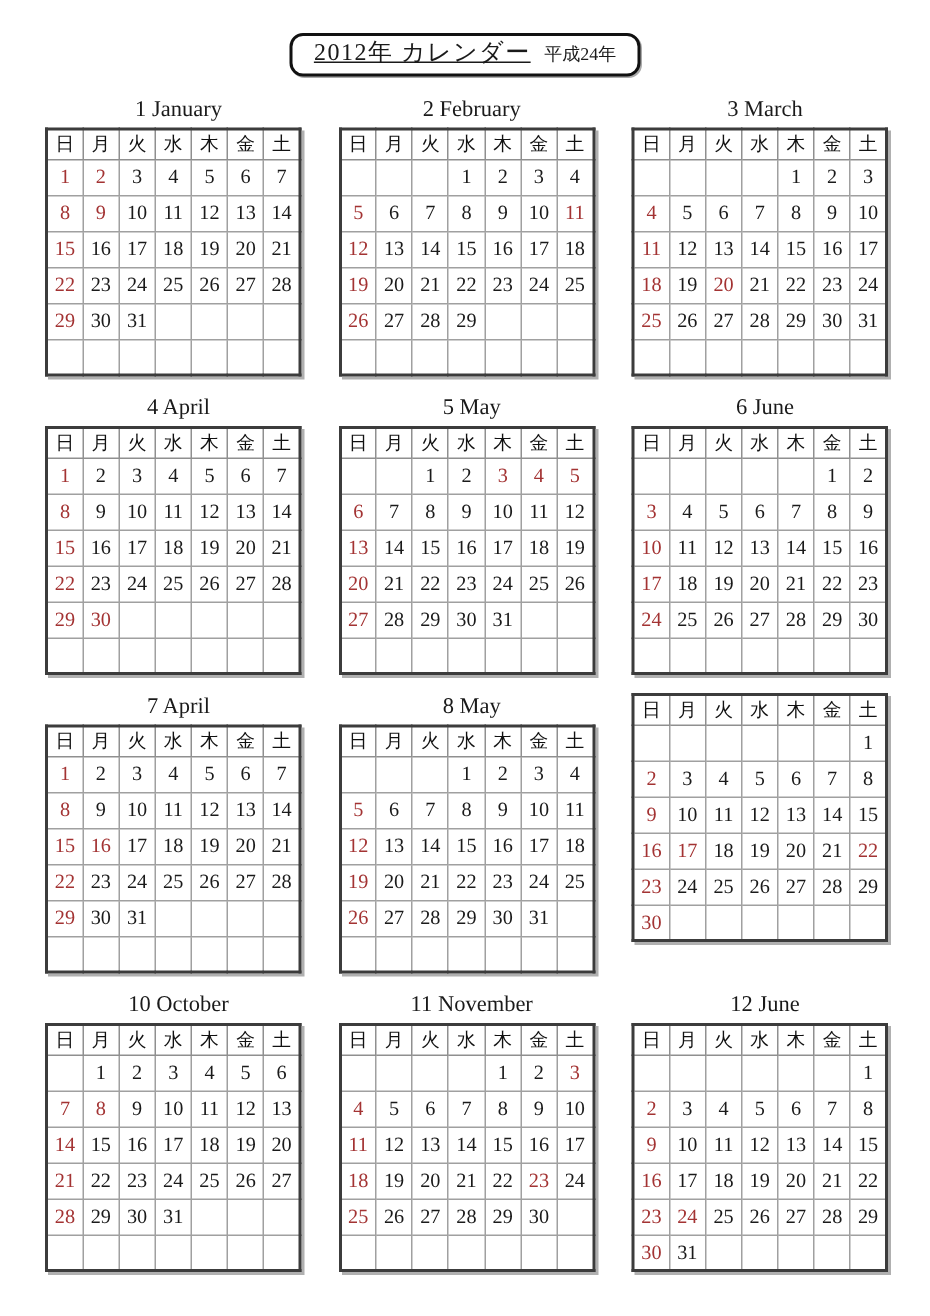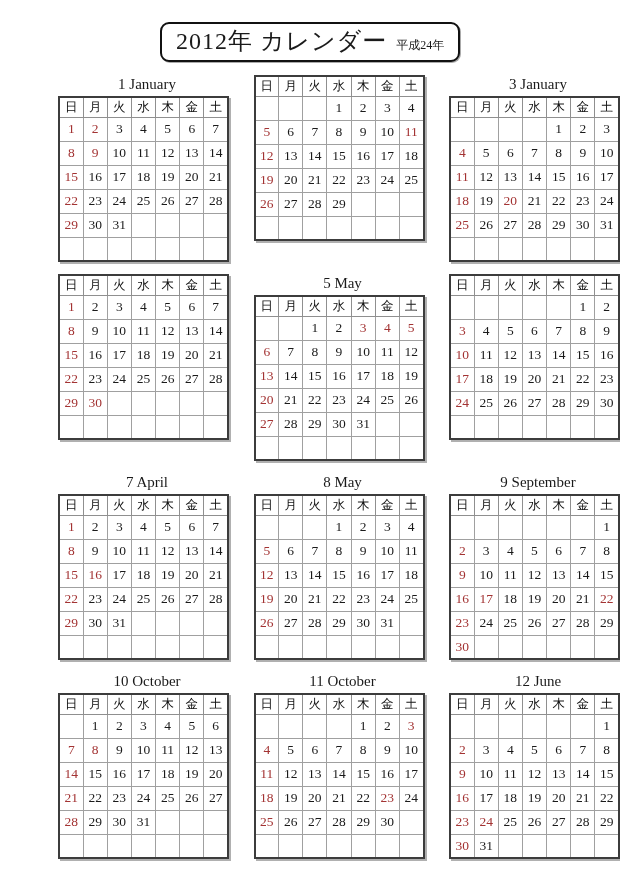--- a/index.html
+++ b/index.html
@@ -23,30 +23,30 @@
   .title-box {
     display: inline-flex;
     align-items: baseline;
     gap: 9px;
     border: 2px solid #111;
     border-radius: 9px;
     padding: 1px 14px 3px 14px;
     box-shadow: 1px 1px 0 #aaa;
     background: #fff;
   }
-  .title-main { font-size: 24px; letter-spacing: 1px; white-space: nowrap; }
+  .title-main { font-size: 16px; letter-spacing: 1px; white-space: nowrap; text-decoration: underline; }
   .title-era  { font-size: 12px; white-space: nowrap; }
   .months {
     display: grid;
     grid-template-columns: repeat(3, 171px);
     justify-content: space-between;
     row-gap: 12px;
     padding: 13px 28px 0 30px;
   }
-  .month { width: 178px; margin-left: 28px; }
+  .month { width: 178px; }
   .month-title {
     text-align: center;
     font-size: 15px;
     line-height: 18px;
     margin-bottom: 3px;
     white-space: nowrap;
   }
   table.month-table {
     border-collapse: collapse;
     table-layout: fixed;
@@ -149,20 +149,21 @@
               <td></td>
               <td></td>
               <td></td>
               <td></td>
               <td></td>
             </tr>
           </tbody>
         </table>
       </div>
       <div class="month">
+        <div class="month-title">2 February</div>
         <table class="month-table">
           <thead>
             <tr>
               <th>日</th>
               <th>月</th>
               <th>火</th>
               <th>水</th>
               <th>木</th>
               <th>金</th>
               <th>土</th>
@@ -220,21 +221,21 @@
               <td></td>
               <td></td>
               <td></td>
               <td></td>
               <td></td>
             </tr>
           </tbody>
         </table>
       </div>
       <div class="month">
-        <div class="month-title">3 January</div>
+        <div class="month-title">3 March</div>
         <table class="month-table">
           <thead>
             <tr>
               <th>日</th>
               <th>月</th>
               <th>火</th>
               <th>水</th>
               <th>木</th>
               <th>金</th>
               <th>土</th>
@@ -292,20 +293,21 @@
               <td></td>
               <td></td>
               <td></td>
               <td></td>
               <td></td>
             </tr>
           </tbody>
         </table>
       </div>
       <div class="month">
+        <div class="month-title">4 April</div>
         <table class="month-table">
           <thead>
             <tr>
               <th>日</th>
               <th>月</th>
               <th>火</th>
               <th>水</th>
               <th>木</th>
               <th>金</th>
               <th>土</th>
@@ -435,20 +437,21 @@
               <td></td>
               <td></td>
               <td></td>
               <td></td>
               <td></td>
             </tr>
           </tbody>
         </table>
       </div>
       <div class="month">
+        <div class="month-title">6 June</div>
         <table class="month-table">
           <thead>
             <tr>
               <th>日</th>
               <th>月</th>
               <th>火</th>
               <th>水</th>
               <th>木</th>
               <th>金</th>
               <th>土</th>
@@ -650,21 +653,20 @@
               <td></td>
               <td></td>
               <td></td>
               <td></td>
               <td></td>
             </tr>
           </tbody>
         </table>
       </div>
       <div class="month">
-        <div class="month-title">9 September</div>
         <table class="month-table">
           <thead>
             <tr>
               <th>日</th>
               <th>月</th>
               <th>火</th>
               <th>水</th>
               <th>木</th>
               <th>金</th>
               <th>土</th>
@@ -794,21 +796,21 @@
               <td></td>
               <td></td>
               <td></td>
               <td></td>
               <td></td>
             </tr>
           </tbody>
         </table>
       </div>
       <div class="month">
-        <div class="month-title">11 October</div>
+        <div class="month-title">11 November</div>
         <table class="month-table">
           <thead>
             <tr>
               <th>日</th>
               <th>月</th>
               <th>火</th>
               <th>水</th>
               <th>木</th>
               <th>金</th>
               <th>土</th>

